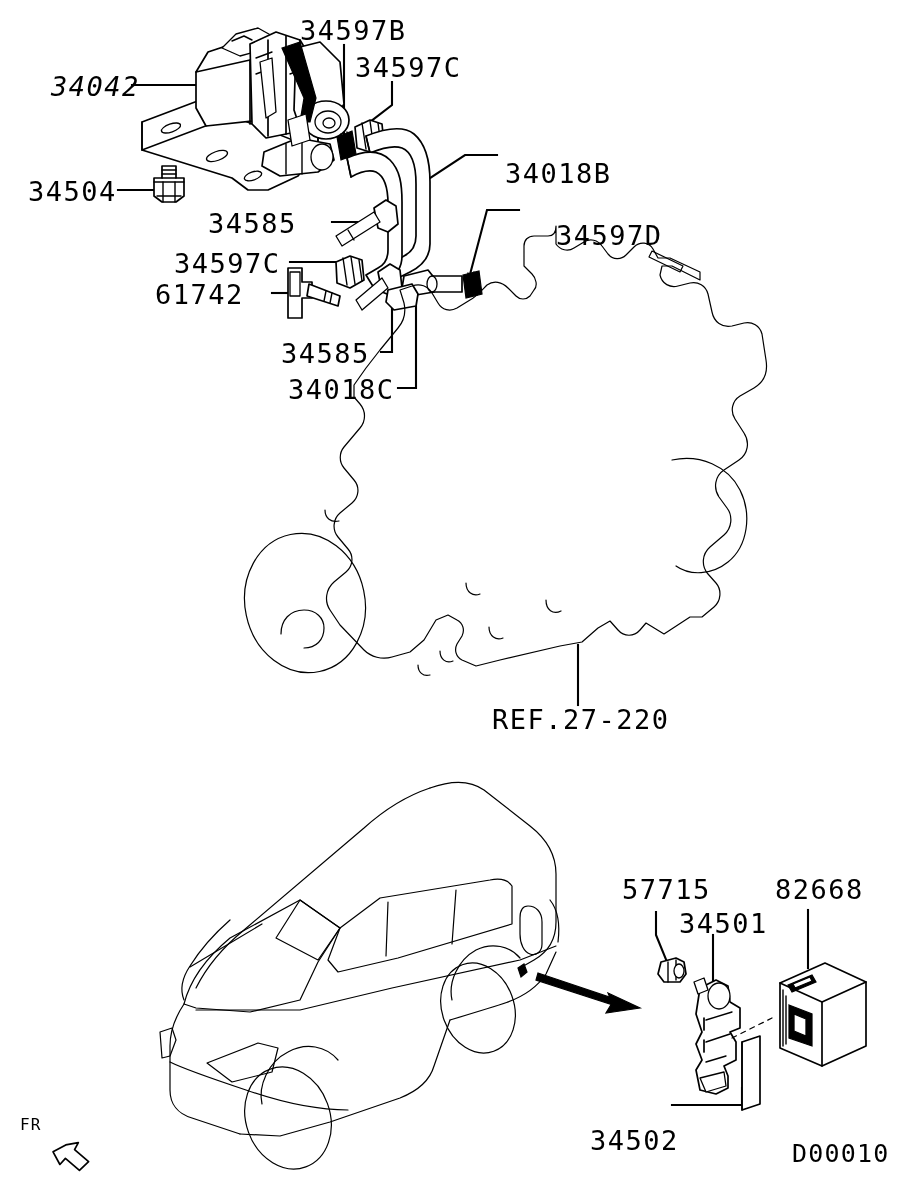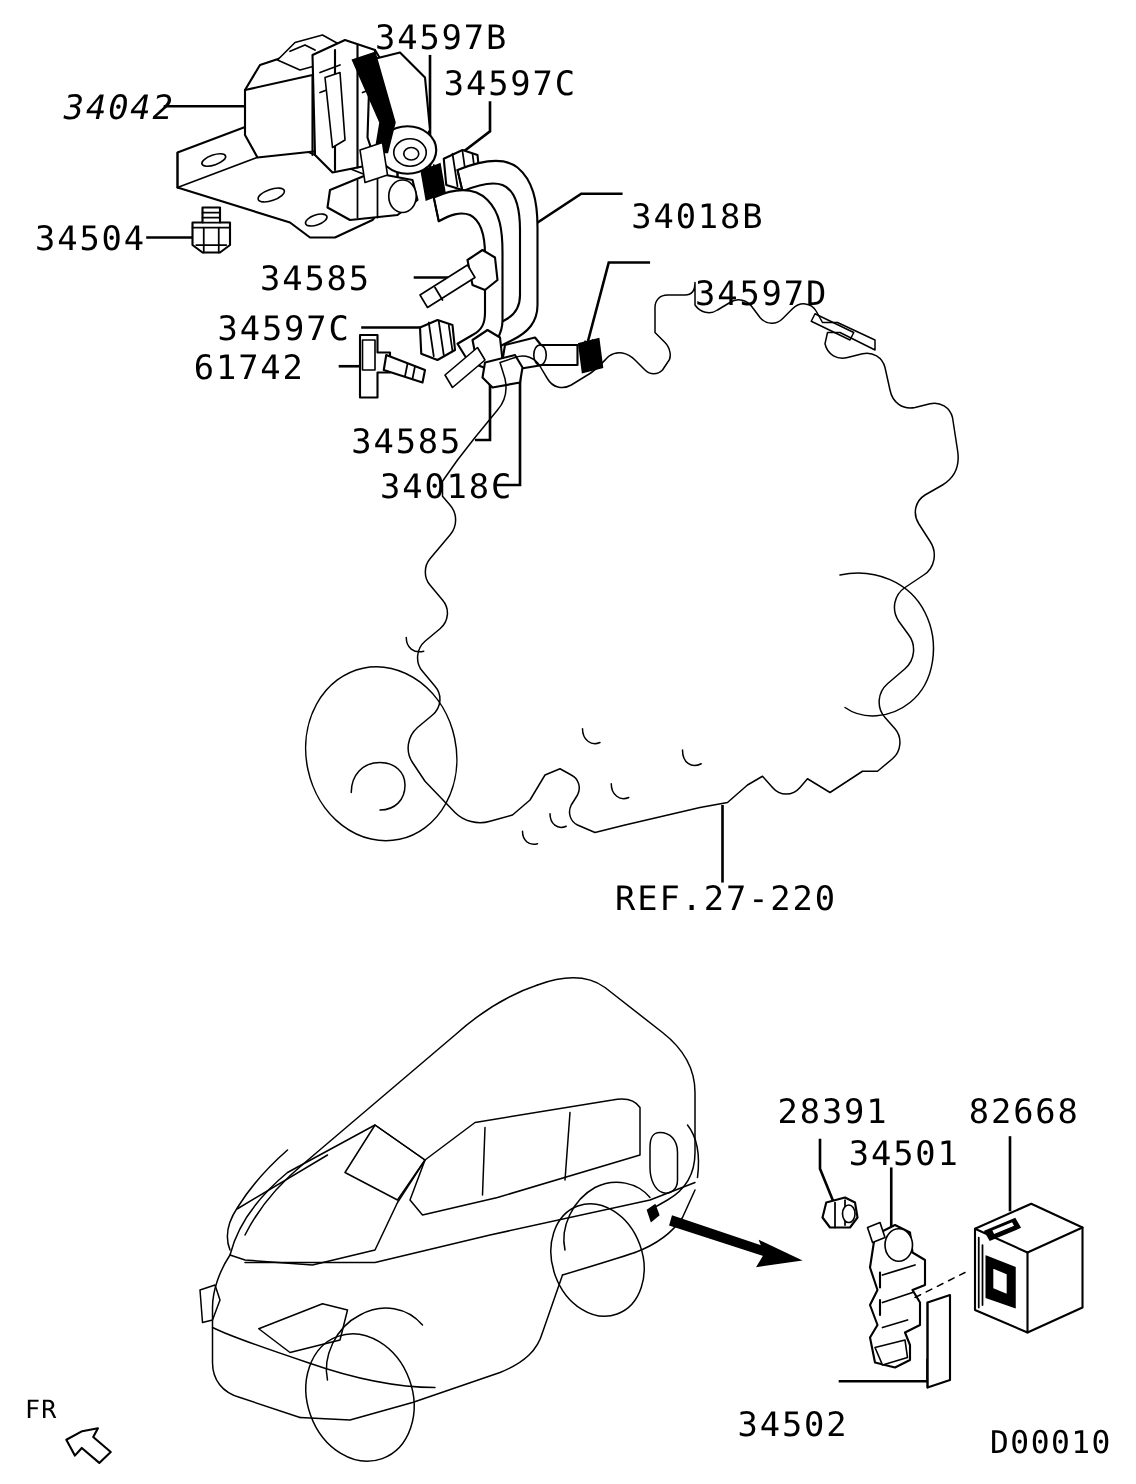--- a/index.html
+++ b/index.html
@@ -4,21 +4,21 @@
 <style>
   html,body{margin:0;padding:0;background:#ffffff;}
   body{width:909px;height:1187px;overflow:hidden;
        font-family:"DejaVu Sans Mono","Liberation Mono",monospace;}
   #sheet{position:relative;width:909px;height:1187px;background:#fff;}
   svg.layer{position:absolute;left:0;top:0;width:909px;height:1187px;}
   .lbl{position:absolute;font-family:"DejaVu Sans Mono","Liberation Mono",monospace;
        font-size:27px;letter-spacing:1.5px;color:#000;white-space:nowrap;
        font-weight:400;line-height:1;}
   .lbl-sm{font-size:25px;letter-spacing:1.2px;}
-  .lbl-fr{font-size:20px;letter-spacing:1px;}
+  .lbl-fr{font-size:16px;letter-spacing:1px;}
   .stroke{fill:none;stroke:#000;stroke-width:1.7;stroke-linejoin:round;stroke-linecap:round;}
   .stroke-thin{fill:none;stroke:#000;stroke-width:1.4;stroke-linejoin:round;stroke-linecap:round;}
   .stroke-hair{fill:none;stroke:#000;stroke-width:1.2;stroke-linejoin:round;stroke-linecap:round;}
   .lead{fill:none;stroke:#000;stroke-width:2.1;stroke-linecap:square;}
   .fillblk{fill:#000;stroke:#000;stroke-width:1.2;}
   .fillwht{fill:#fff;stroke:#000;stroke-width:1.7;stroke-linejoin:round;}
   .fillwht-t{fill:#fff;stroke:#000;stroke-width:1.3;stroke-linejoin:round;}
 </style>
 </head>
 <body>
@@ -210,21 +210,21 @@
   <div class="lbl" style="left:51px;  top:73px;font-style:italic;">34042</div>
   <div class="lbl" style="left:300px; top:17px;">34597B</div>
   <div class="lbl" style="left:355px; top:54px;">34597C</div>
   <div class="lbl" style="left:505px; top:143px;margin-top:17px;">34018B</div>
   <div class="lbl" style="left:28px;  top:178px;">34504</div>
   <div class="lbl" style="left:208px; top:210px;">34585</div>
   <div class="lbl" style="left:556px; top:198px;margin-top:24px;">34597D</div>
   <div class="lbl" style="left:174px; top:250px;">34597C</div>
   <div class="lbl" style="left:155px; top:281px;">61742</div>
   <div class="lbl" style="left:281px; top:340px;">34585</div>
-  <div class="lbl" style="left:288px; top:376px;margin-left:16px;">34018C</div>
+  <div class="lbl" style="left:288px; top:376px;">34018C</div>
   <div class="lbl" style="left:492px; top:706px;">REF.27-220</div>
 
   <svg class="layer" viewBox="0 0 909 1187">
 
     <g>
 
       <path class="stroke-hair" d="M430,788
         C 452,780 470,780 484,790
         L 530,826 C 548,840 556,856 556,874
         L 556,922 C 556,940 548,952 534,960
@@ -326,21 +326,21 @@
       <path class="fillblk" d="M789,1005 L812,1014 L812,1046 L789,1038 Z"></path>
       <path class="fillwht-t" d="M794,1014 L806,1019 L806,1036 L794,1031 Z"></path>
 
       <path class="fillblk" d="M788,985 L812,975 L816,982 L792,992 Z"></path>
       <path class="fillwht-t" d="M793,984 L810,977 L812,981 L795,988 Z"></path>
 
       <path class="stroke-thin" d="M783,990 L783,1046 M786,996 L786,1044"></path>
     </g>
   </svg>
 
-  <div class="lbl" style="left:622px; top:876px;">28391</div>
+  <div class="lbl" style="left:622px; top:876px;">57715</div>
   <div class="lbl" style="left:679px; top:910px;">34501</div>
   <div class="lbl" style="left:775px; top:876px;">82668</div>
   <div class="lbl" style="left:590px; top:1127px;text-align:center;">34502</div>
 
   <div class="lbl lbl-fr" style="left:20px; top:1117px;">FR</div>
   <svg class="layer" viewBox="0 0 909 1187">
     <g>
       <path class="fillwht" d="M62,1148 L72,1140 L72,1148 L90,1152 L86,1164 L68,1160 L66,1168 L54,1160 Z" transform="rotate(28 70 1154)"></path>
     </g>
   </svg>

